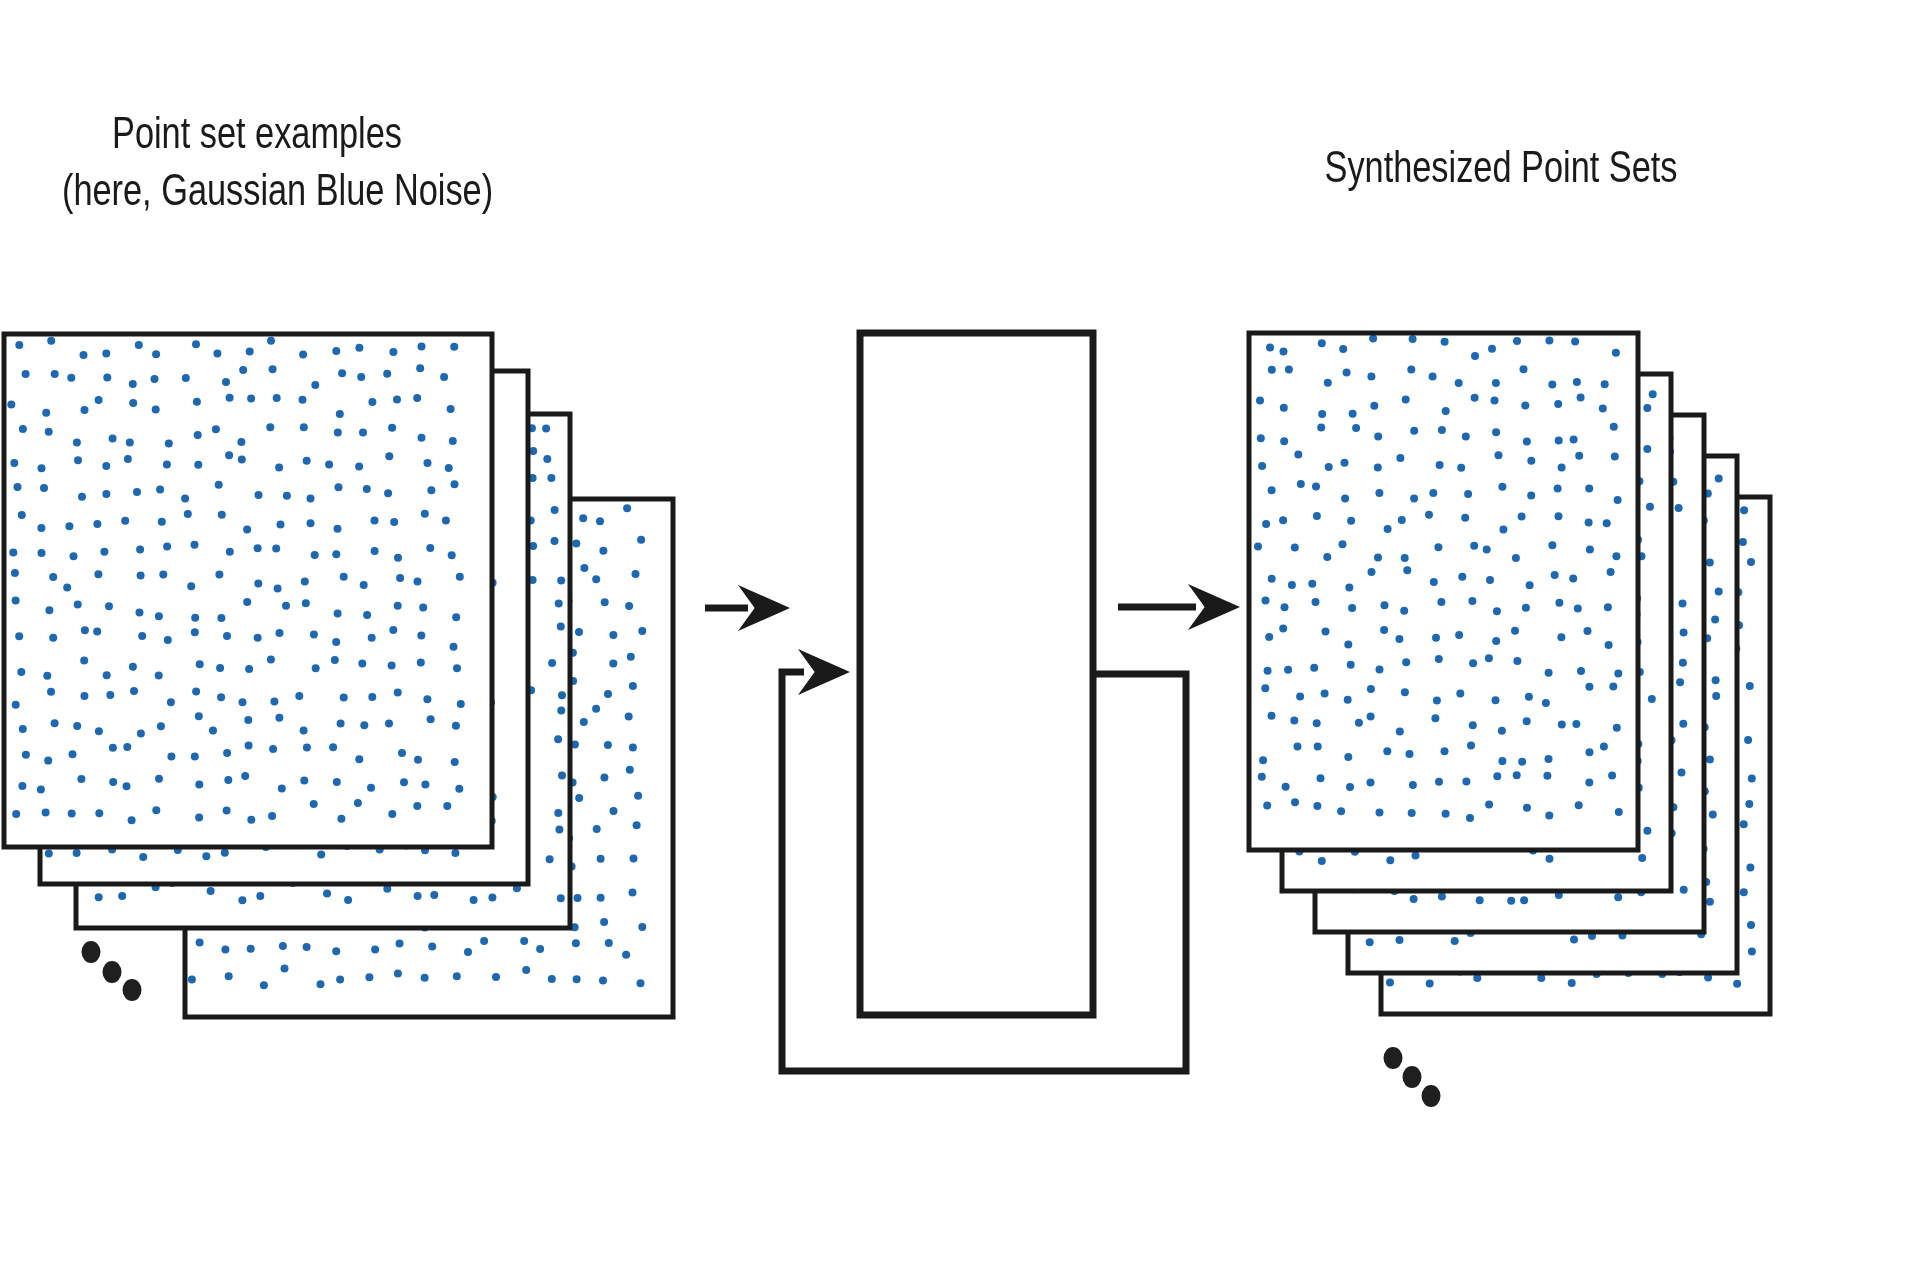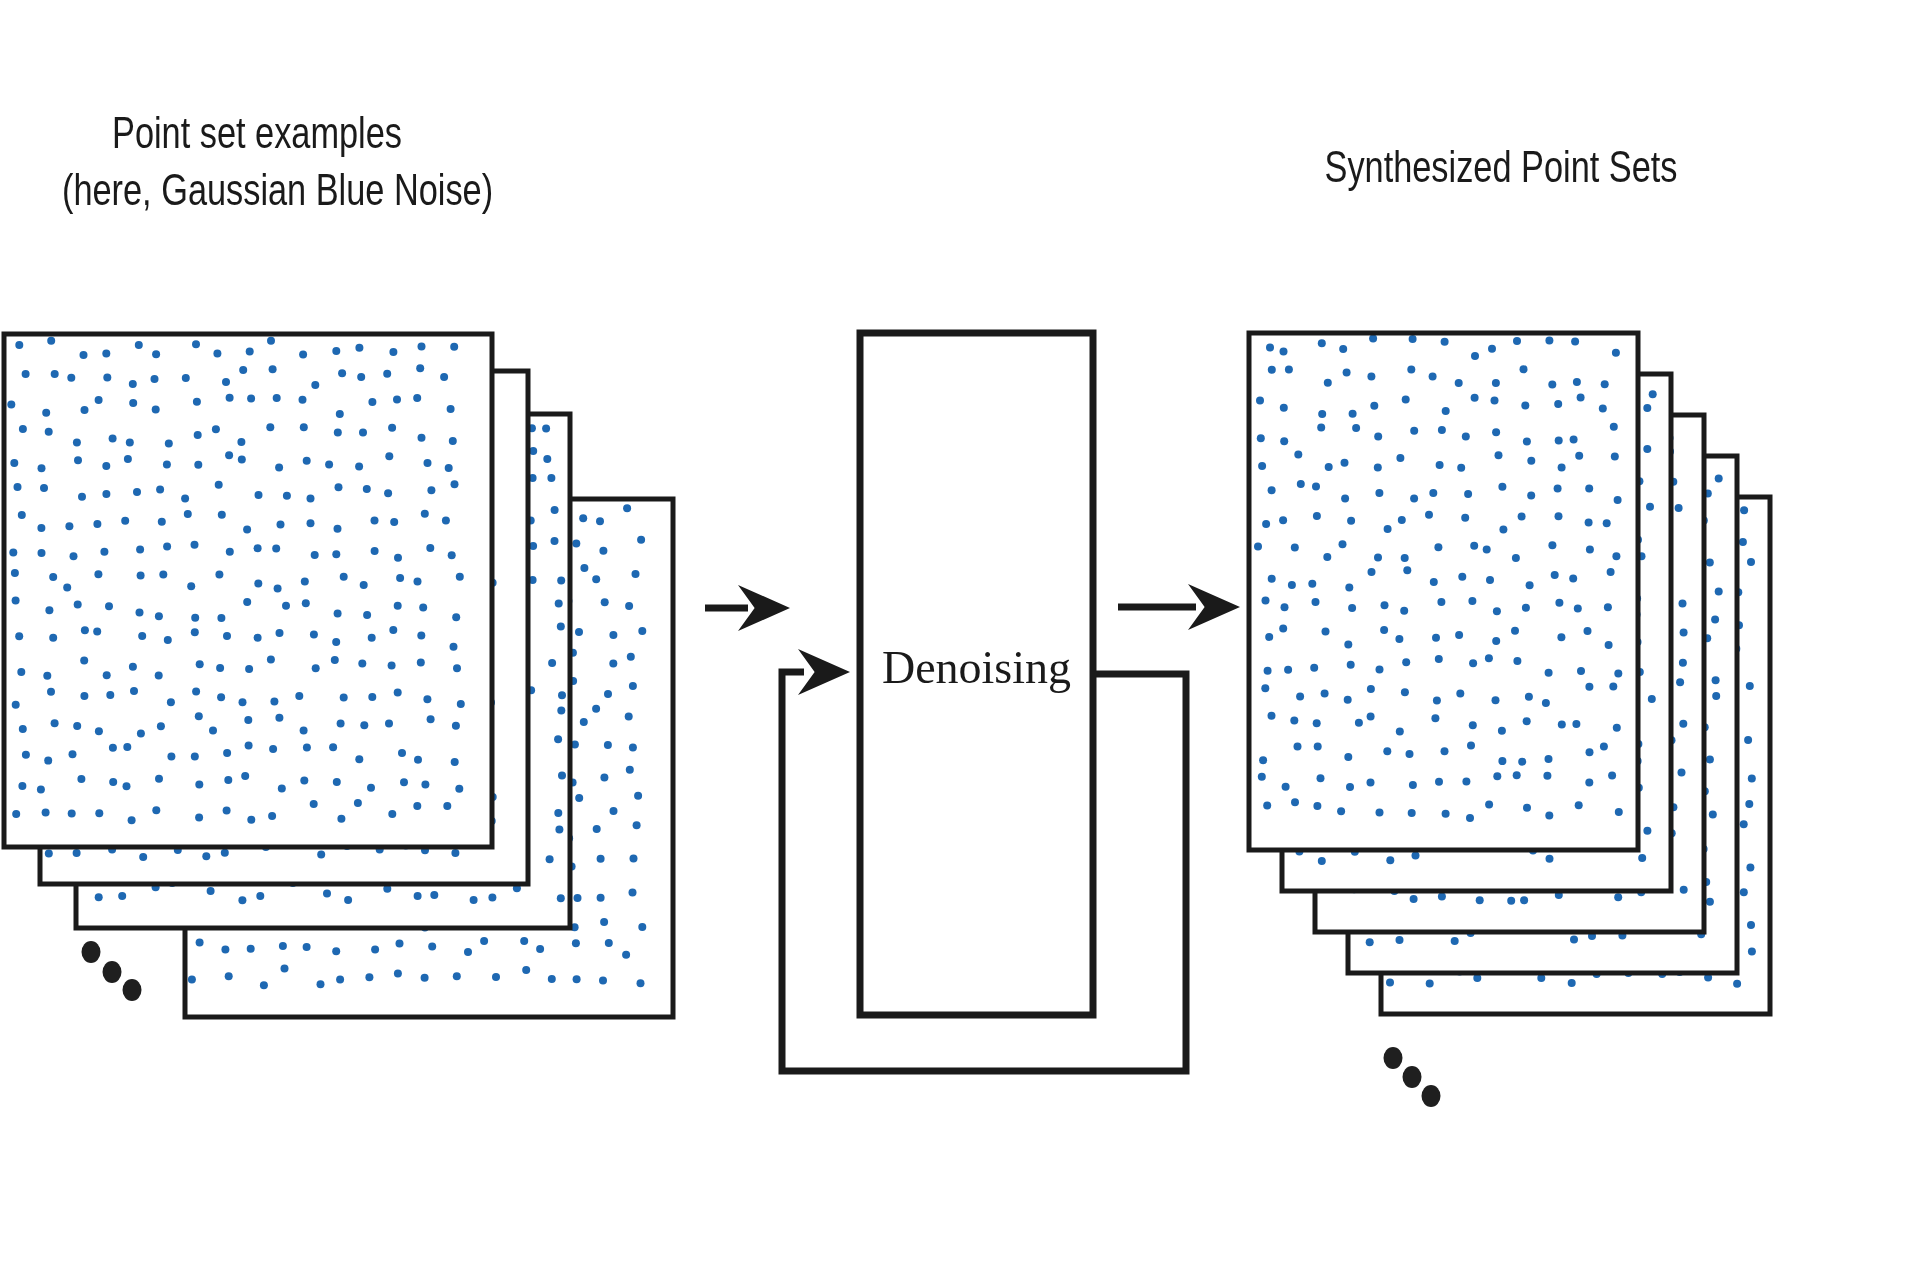--- a/index.html
+++ b/index.html
@@ -2334,16 +2334,15 @@
   <div id="left-title" class="title">
     <div>Point set examples</div>
     <div>(here, Gaussian Blue Noise)</div>
   </div>
 
   <div id="right-title" class="title">
     <div>Synthesized Point Sets</div>
   </div>
 
   <div id="box-label">
-    <div>Denoising</div>
   </div>
 
 </div>
 
 </body></html>

